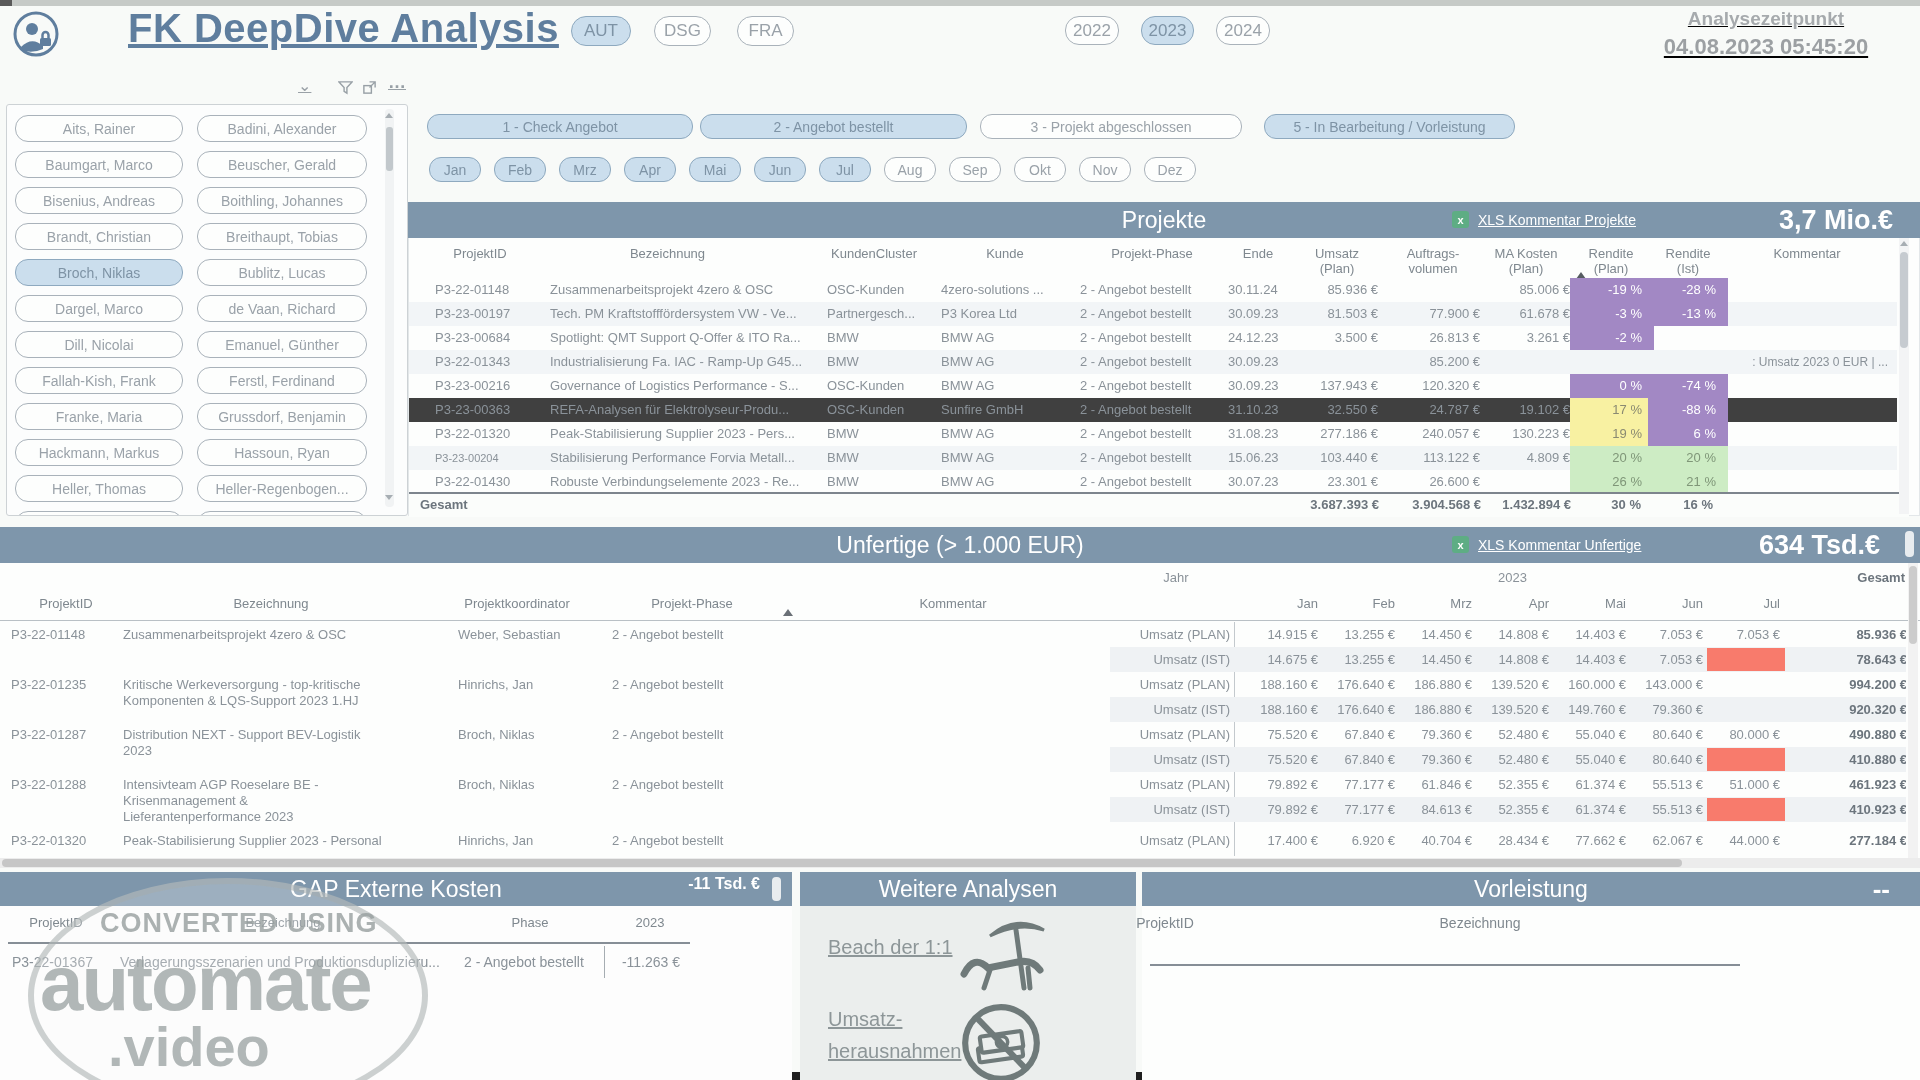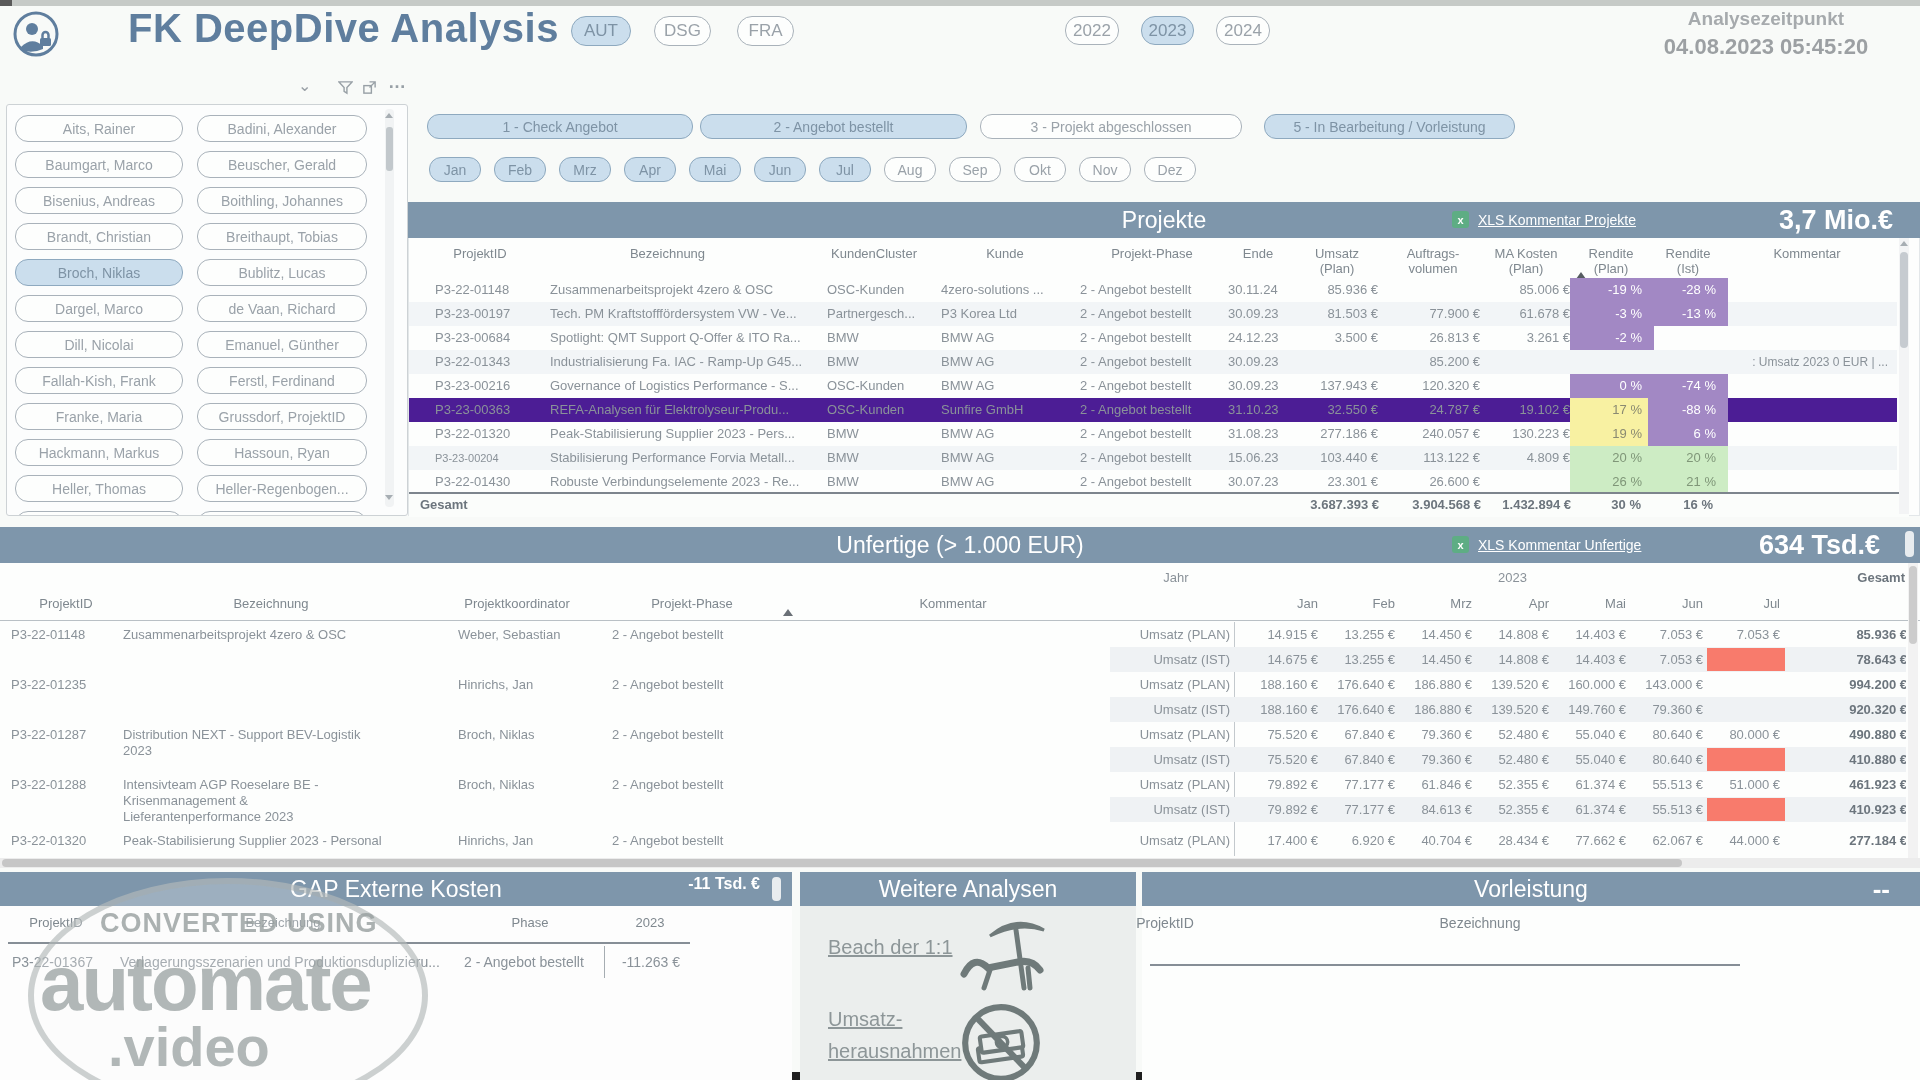--- a/index.html
+++ b/index.html
@@ -1,17 +1,17 @@
 <!DOCTYPE html>
 <html><head>
 <meta charset="utf-8">
 <style>
   html,body{margin:0;padding:0;background:#e8eae8;font-family:"Liberation Sans",sans-serif;}
   #stage{position:relative;width:1920px;height:1080px;overflow:hidden;background:#f8faf8;}
-  .abs{position:absolute;}
+  .abs{position:absolute;text-decoration:underline;}
   .bar{position:absolute;background:#7e96ab;color:#fff;}
   .bar-title{position:absolute;color:#fff;font-size:23px;text-align:center;font-weight:400;}
   .bar-total{position:absolute;color:#fff;font-weight:700;text-align:right;font-size:27px;}
   .xls-link{position:absolute;color:#fff;font-size:14px;text-decoration:underline;white-space:nowrap;}
   .excel-ic{position:absolute;width:17px;height:17px;background:#5ead84;border-radius:3px;color:#fff;font-size:11px;font-weight:700;display:flex;align-items:center;justify-content:center;}
   .pill{position:absolute;border:1.5px solid #a9b2ba;border-radius:13px;background:#fdfefd;color:#9aa2a9;font-size:14px;display:flex;align-items:center;justify-content:center;white-space:nowrap;overflow:hidden;box-sizing:border-box;}
   .pill.sel{background:#cbdeed;border-color:#8ea9bf;color:#7e93a5;}
   .cell{position:absolute;font-size:13px;color:#8a9299;white-space:nowrap;overflow:hidden;line-height:24px;height:24px;}
   .cell.wrap{white-space:pre-line;line-height:16px;height:auto;}
   .cell.r{text-align:right;}
@@ -92,21 +92,21 @@
         <div class="pill" style="left: 190px; top: 118px; width: 170px; height: 27px; position: absolute;">Breithaupt, Tobias</div>
         <div class="pill sel" style="left: 8px; top: 154px; width: 168px; height: 27px; position: absolute;">Broch, Niklas</div>
         <div class="pill" style="left: 190px; top: 154px; width: 170px; height: 27px; position: absolute;">Bublitz, Lucas</div>
         <div class="pill" style="left: 8px; top: 190px; width: 168px; height: 27px; position: absolute;">Dargel, Marco</div>
         <div class="pill" style="left: 190px; top: 190px; width: 170px; height: 27px; position: absolute;">de Vaan, Richard</div>
         <div class="pill" style="left: 8px; top: 226px; width: 168px; height: 27px; position: absolute;">Dill, Nicolai</div>
         <div class="pill" style="left: 190px; top: 226px; width: 170px; height: 27px; position: absolute;">Emanuel, Günther</div>
         <div class="pill" style="left: 8px; top: 262px; width: 168px; height: 27px; position: absolute;">Fallah-Kish, Frank</div>
         <div class="pill" style="left: 190px; top: 262px; width: 170px; height: 27px; position: absolute;">Ferstl, Ferdinand</div>
         <div class="pill" style="left: 8px; top: 298px; width: 168px; height: 27px; position: absolute;">Franke, Maria</div>
-        <div class="pill" style="left: 190px; top: 298px; width: 170px; height: 27px; position: absolute;">Grussdorf, ProjektID</div>
+        <div class="pill" style="left: 190px; top: 298px; width: 170px; height: 27px; position: absolute;">Grussdorf, Benjamin</div>
         <div class="pill" style="left: 8px; top: 334px; width: 168px; height: 27px; position: absolute;">Hackmann, Markus</div>
         <div class="pill" style="left: 190px; top: 334px; width: 170px; height: 27px; position: absolute;">Hassoun, Ryan</div>
         <div class="pill" style="left: 8px; top: 370px; width: 168px; height: 27px; position: absolute;">Heller, Thomas</div>
         <div class="pill" style="left: 190px; top: 370px; width: 170px; height: 27px; position: absolute;">Heller-Regenbogen...</div>
         <div class="pill" style="left: 8px; top: 406px; width: 168px; height: 27px; position: absolute;"></div>
         <div class="pill" style="left: 190px; top: 406px; width: 170px; height: 27px; position: absolute;"></div>
       </div>
     <div class="abs" style="left:378px;top:4px;width:9px;height:398px;background:#f1f3f4;border-radius:4px;">
       <div class="tri-up sb" style="left:0px;top:4px;"></div>
       <div class="abs" style="left:1px;top:18px;width:7px;height:44px;background:#c2c8cc;border-radius:3px;"></div>
@@ -214,21 +214,21 @@
         <div class="cell" style="left: 141px; top: 0px; width: 295px; font-size: 13px; position: absolute;">Governance of Logistics Performance - S...</div>
         <div class="cell" style="left: 418px; top: 0px; width: 108px; font-size: 13px; position: absolute;">OSC-Kunden</div>
         <div class="cell" style="left: 532px; top: 0px; width: 128px; font-size: 13px; position: absolute;">BMW AG</div>
         <div class="cell" style="left: 671px; top: 0px; width: 148px; font-size: 13px; position: absolute;">2 - Angebot bestellt</div>
         <div class="cell" style="left: 819px; top: 0px; width: 66px; font-size: 13px; position: absolute;">30.09.23</div>
         <div class="cell r" style="left: 887px; top: 0px; width: 82px; font-size: 13px; position: absolute;">137.943 €</div>
         <div class="cell r" style="left: 973px; top: 0px; width: 98px; font-size: 13px; position: absolute;">120.320 €</div>
         <div class="fill purple" style="left: 1161px; top: 0px; width: 84px; position: absolute;">0 %</div>
         <div class="fill purple" style="left: 1239px; top: 0px; width: 80px; position: absolute;">-74 %</div>
       </div>
-      <div style="left: 409px; top: 398px; width: 1488px; height: 24px; background: #4c1d95; overflow: hidden; position: absolute;">
+      <div style="left: 409px; top: 398px; width: 1488px; height: 24px; background: #404040; overflow: hidden; position: absolute;">
         <div class="cell" style="left: 26px; top: 0px; width: 105px; font-size: 13px; position: absolute;">P3-23-00363</div>
         <div class="cell" style="left: 141px; top: 0px; width: 295px; font-size: 13px; position: absolute;">REFA-Analysen für Elektrolyseur-Produ...</div>
         <div class="cell" style="left: 418px; top: 0px; width: 108px; font-size: 13px; position: absolute;">OSC-Kunden</div>
         <div class="cell" style="left: 532px; top: 0px; width: 128px; font-size: 13px; position: absolute;">Sunfire GmbH</div>
         <div class="cell" style="left: 671px; top: 0px; width: 148px; font-size: 13px; position: absolute;">2 - Angebot bestellt</div>
         <div class="cell" style="left: 819px; top: 0px; width: 66px; font-size: 13px; position: absolute;">31.10.23</div>
         <div class="cell r" style="left: 887px; top: 0px; width: 82px; font-size: 13px; position: absolute;">32.550 €</div>
         <div class="cell r" style="left: 973px; top: 0px; width: 98px; font-size: 13px; position: absolute;">24.787 €</div>
         <div class="cell r" style="left: 1075px; top: 0px; width: 86px; font-size: 13px; position: absolute;">19.102 €</div>
         <div class="fill yellow" style="left: 1161px; top: 0px; width: 84px; position: absolute;">17 %</div>
@@ -338,20 +338,22 @@
         <div class="cell r" style="left: 1399px; top: 25px; width: 73px; line-height: 25px; height: 25px; position: absolute;">14.450 €</div>
         <div class="cell r" style="left: 1476px; top: 25px; width: 73px; line-height: 25px; height: 25px; position: absolute;">14.808 €</div>
         <div class="cell r" style="left: 1553px; top: 25px; width: 73px; line-height: 25px; height: 25px; position: absolute;">14.403 €</div>
         <div class="cell r" style="left: 1630px; top: 25px; width: 73px; line-height: 25px; height: 25px; position: absolute;">7.053 €</div>
         <div style="left: 1707px; top: 26px; width: 78px; height: 23px; background: rgb(248, 123, 108); position: absolute;"></div>
         <div class="cell r b" style="left: 1795px; top: 25px; width: 112px; line-height: 25px; height: 25px; position: absolute;">78.643 €</div>
       </div>
       <div style="left: 0px; top: 672px; width: 1906px; height: 50px; overflow: hidden; position: absolute;">
         <div style="left: 1110px; top: 25px; width: 796px; height: 25px; background: rgb(239, 242, 244); position: absolute;"></div>
         <div class="cell" style="left: 11px; top: 5px; width: 106px; line-height: 16px; height: 18px; position: absolute;">P3-22-01235</div>
+        <div class="cell wrap" style="left: 123px; top: 5px; width: 292px; position: absolute;">Kritische Werkeversorgung - top-kritische
+Komponenten &amp; LQS-Support 2023 1.HJ</div>
         <div class="cell" style="left: 458px; top: 5px; width: 146px; line-height: 16px; height: 18px; position: absolute;">Hinrichs, Jan</div>
         <div class="cell" style="left: 612px; top: 5px; width: 186px; line-height: 16px; height: 18px; position: absolute;">2 - Angebot bestellt</div>
         <div class="cell r" style="left: 1118px; top: 0px; width: 112px; line-height: 25px; height: 25px; position: absolute;">Umsatz (PLAN)</div>
         <div class="cell r" style="left: 1245px; top: 0px; width: 73px; line-height: 25px; height: 25px; position: absolute;">188.160 €</div>
         <div class="cell r" style="left: 1322px; top: 0px; width: 73px; line-height: 25px; height: 25px; position: absolute;">176.640 €</div>
         <div class="cell r" style="left: 1399px; top: 0px; width: 73px; line-height: 25px; height: 25px; position: absolute;">186.880 €</div>
         <div class="cell r" style="left: 1476px; top: 0px; width: 73px; line-height: 25px; height: 25px; position: absolute;">139.520 €</div>
         <div class="cell r" style="left: 1553px; top: 0px; width: 73px; line-height: 25px; height: 25px; position: absolute;">160.000 €</div>
         <div class="cell r" style="left: 1630px; top: 0px; width: 73px; line-height: 25px; height: 25px; position: absolute;">143.000 €</div>
         <div class="cell r b" style="left: 1795px; top: 0px; width: 112px; line-height: 25px; height: 25px; position: absolute;">994.200 €</div>

